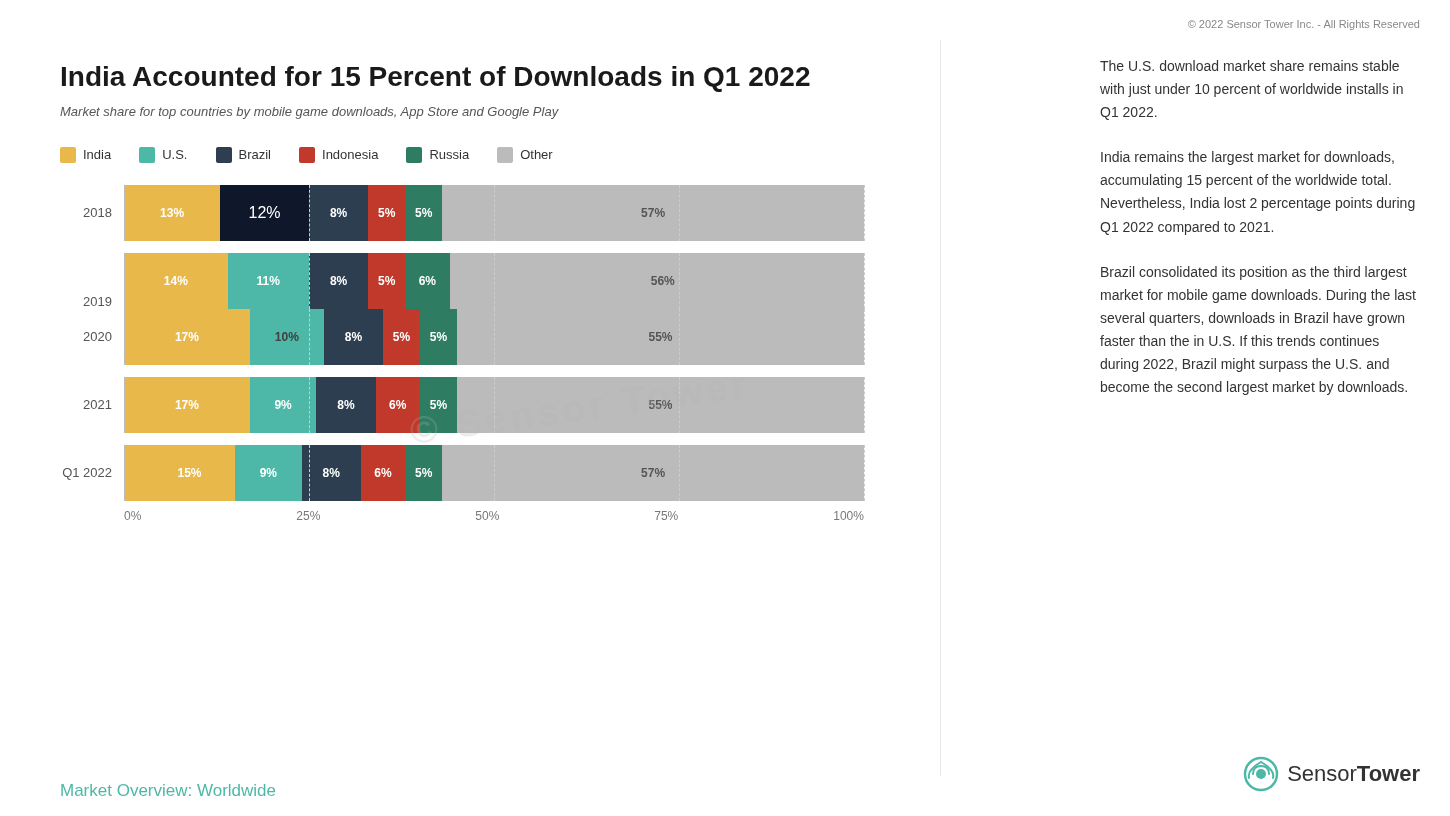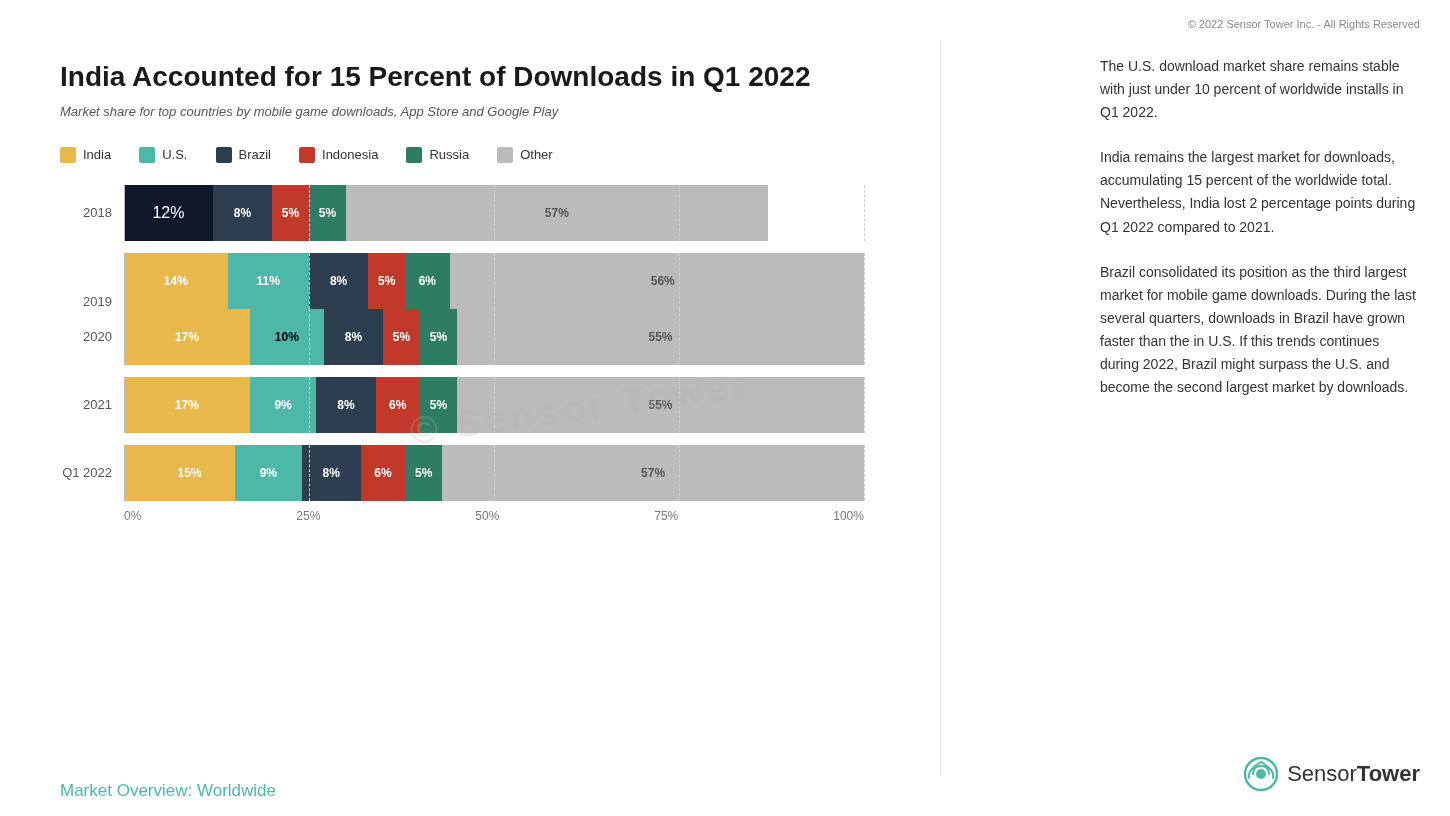--- a/index.html
+++ b/index.html
@@ -194,20 +194,21 @@
     <div class="bar-rows-container" id="bars-container" style="position:relative;">
         <div class="bar-row" style="display: flex; align-items: center; margin-bottom: 12px;">
           <div class="bar-year">2018</div>
           <div style="position: relative; width: 740px; height: 56px;">
             <div style="position: absolute; left: 0px; top: 0px; bottom: 0px; width: 1px; border-left: 1px solid rgb(187, 187, 187); z-index: 2;"></div>
             <div style="position: absolute; left: 185px; top: 0px; bottom: 0px; width: 1px; border-left: 1px dashed rgb(204, 204, 204); z-index: 2;"></div>
             <div style="position: absolute; left: 370px; top: 0px; bottom: 0px; width: 1px; border-left: 1px dashed rgb(204, 204, 204); z-index: 2;"></div>
             <div style="position: absolute; left: 555px; top: 0px; bottom: 0px; width: 1px; border-left: 1px dashed rgb(204, 204, 204); z-index: 2;"></div>
             <div style="position: absolute; left: 740px; top: 0px; bottom: 0px; width: 1px; border-left: 1px dashed rgb(204, 204, 204); z-index: 2;"></div>
             <div style="display: flex; height: 100%; width: 100%; position: relative; z-index: 1;">
+              <div class="bar-segment" style="width: 13%; background: rgb(232, 184, 75); display: flex; align-items: center; justify-content: center; font-size: 12px; font-weight: bold; color: rgb(255, 255, 255); font-family: Arial, sans-serif;">13%</div>
               <div class="bar-segment" style="width: 12%; background: #0f172a; display: flex; align-items: center; justify-content: center; font-size: 16px; font-weight: normal; color: rgb(255, 255, 255); font-family: Arial, sans-serif;">12%</div>
               <div class="bar-segment" style="width: 8%; background: rgb(44, 62, 80); display: flex; align-items: center; justify-content: center; font-size: 12px; font-weight: bold; color: rgb(255, 255, 255); font-family: Arial, sans-serif;">8%</div>
               <div class="bar-segment" style="width: 5%; background: rgb(192, 57, 43); display: flex; align-items: center; justify-content: center; font-size: 12px; font-weight: bold; color: rgb(255, 255, 255); font-family: Arial, sans-serif;">5%</div>
               <div class="bar-segment" style="width: 5%; background: rgb(46, 125, 98); display: flex; align-items: center; justify-content: center; font-size: 12px; font-weight: bold; color: rgb(255, 255, 255); font-family: Arial, sans-serif;">5%</div>
               <div class="bar-segment other" style="width: 57%; background: rgb(187, 187, 187); display: flex; align-items: center; justify-content: center; font-size: 12px; font-weight: bold; color: rgb(85, 85, 85); font-family: Arial, sans-serif;">57%</div>
             </div>
           </div>
         </div>
         <div class="bar-row" style="display: flex; align-items: flex-end; margin-bottom: 0;">
           <div class="bar-year">2019</div>
@@ -230,21 +231,21 @@
         <div class="bar-row" style="display: flex; align-items: center; margin-bottom: 12px;">
           <div class="bar-year">2020</div>
           <div style="position: relative; width: 740px; height: 56px;">
             <div style="position: absolute; left: 0px; top: 0px; bottom: 0px; width: 1px; border-left: 1px solid rgb(187, 187, 187); z-index: 2;"></div>
             <div style="position: absolute; left: 185px; top: 0px; bottom: 0px; width: 1px; border-left: 1px dashed rgb(204, 204, 204); z-index: 2;"></div>
             <div style="position: absolute; left: 370px; top: 0px; bottom: 0px; width: 1px; border-left: 1px dashed rgb(204, 204, 204); z-index: 2;"></div>
             <div style="position: absolute; left: 555px; top: 0px; bottom: 0px; width: 1px; border-left: 1px dashed rgb(204, 204, 204); z-index: 2;"></div>
             <div style="position: absolute; left: 740px; top: 0px; bottom: 0px; width: 1px; border-left: 1px dashed rgb(204, 204, 204); z-index: 2;"></div>
             <div style="display: flex; height: 100%; width: 100%; position: relative; z-index: 1;">
               <div class="bar-segment" style="width: 17%; background: rgb(232, 184, 75); display: flex; align-items: center; justify-content: center; font-size: 12px; font-weight: bold; color: rgb(255, 255, 255); font-family: Arial, sans-serif;">17%</div>
-              <div class="bar-segment" style="width: 10%; background: rgb(77, 184, 168); display: flex; align-items: center; justify-content: center; font-size: 12px; font-weight: bold; color: #000000; font-family: Arial, sans-serif;">10%</div>
+              <div class="bar-segment" style="width: 10%; background: rgb(77, 184, 168); display: flex; align-items: center; justify-content: center; font-size: 12px; font-weight: bold; color: #404040; font-family: Arial, sans-serif;">10%</div>
               <div class="bar-segment" style="width: 8%; background: rgb(44, 62, 80); display: flex; align-items: center; justify-content: center; font-size: 12px; font-weight: bold; color: rgb(255, 255, 255); font-family: Arial, sans-serif;">8%</div>
               <div class="bar-segment" style="width: 5%; background: rgb(192, 57, 43); display: flex; align-items: center; justify-content: center; font-size: 12px; font-weight: bold; color: rgb(255, 255, 255); font-family: Arial, sans-serif;">5%</div>
               <div class="bar-segment" style="width: 5%; background: rgb(46, 125, 98); display: flex; align-items: center; justify-content: center; font-size: 12px; font-weight: bold; color: rgb(255, 255, 255); font-family: Arial, sans-serif;">5%</div>
               <div class="bar-segment other" style="width: 55%; background: rgb(187, 187, 187); display: flex; align-items: center; justify-content: center; font-size: 12px; font-weight: bold; color: rgb(85, 85, 85); font-family: Arial, sans-serif;">55%</div>
             </div>
           </div>
         </div>
         <div class="bar-row" style="display: flex; align-items: center; margin-bottom: 12px;">
           <div class="bar-year">2021</div>
           <div style="position: relative; width: 740px; height: 56px;">

